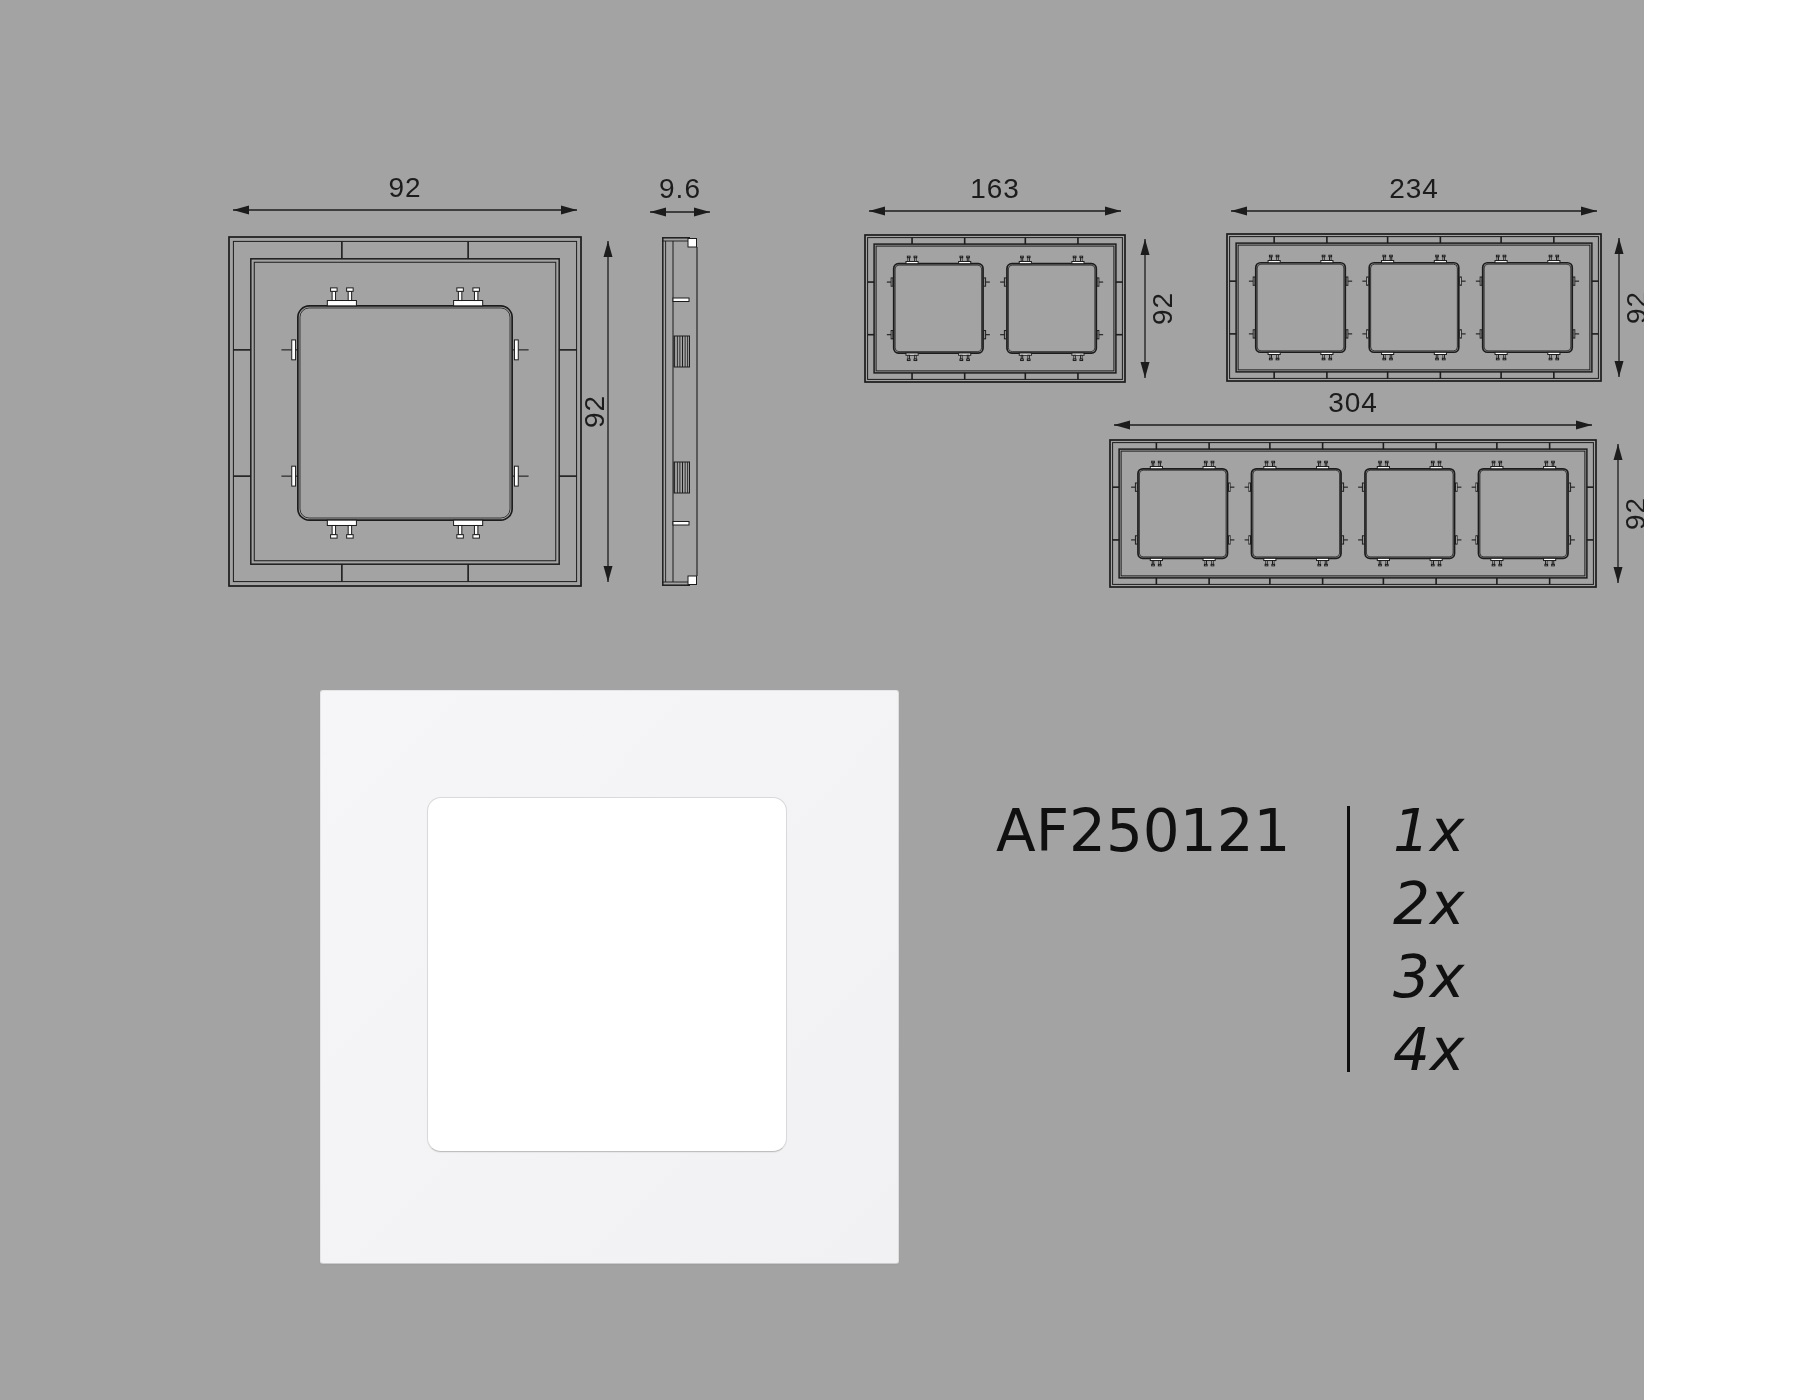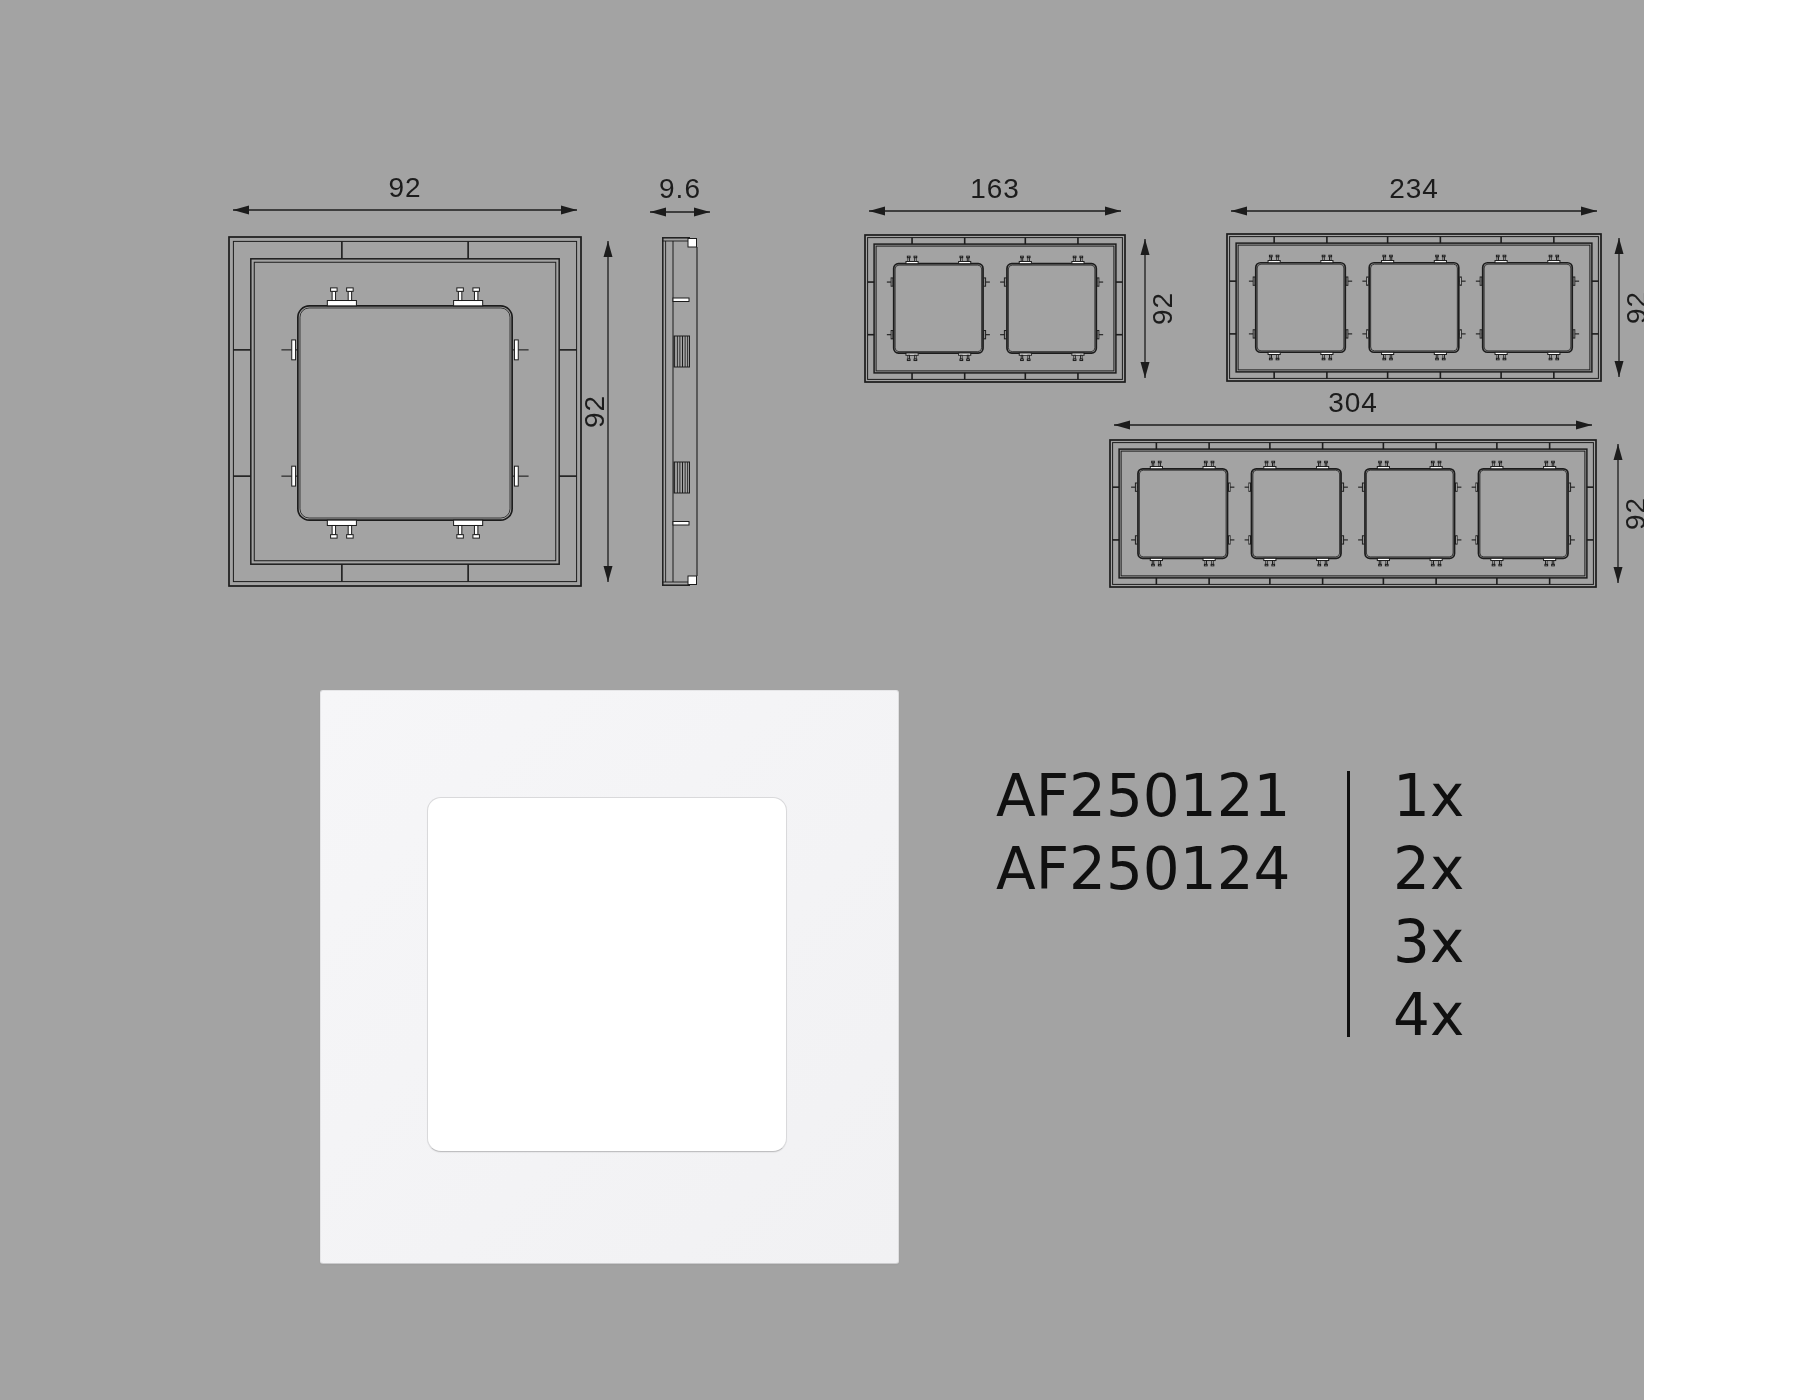--- a/index.html
+++ b/index.html
@@ -9,27 +9,27 @@
   #drawing{position:absolute;left:0;top:0;}
 
   .photo{position:absolute;left:320px;top:690px;width:577px;height:572px;
          background:linear-gradient(135deg,#f6f6f8 0%,#f1f1f3 100%);
          border:1px solid #e6e6e8;border-bottom-color:#cbcbcd;border-right-color:#dededf;
          border-radius:3px;box-shadow:0 1px 2px rgba(0,0,0,0.04);}
   .photo-window{position:absolute;left:106px;top:106px;width:358px;height:353px;
          background:#ffffff;border:1px solid #d9d9db;border-bottom-color:#bfbfc1;
          border-radius:14px;box-shadow:0 1px 1px rgba(0,0,0,0.05);}
 
-  .parts{position:absolute;left:996px;top:759px;display:flex;align-items:flex-start;
+  .parts{position:absolute;left:996px;top:794px;display:flex;align-items:flex-start;
          color:#101010;font-family:"DejaVu Sans",sans-serif;font-size:58px;font-weight:400;}
   .parts .col{display:flex;flex-direction:column;}
   .parts .codes{width:351px;}
   .parts .row{height:73px;display:flex;align-items:center;white-space:nowrap;}
   .parts .divider{width:3px;height:266px;margin-top:12px;background:#101010;}
-  .parts .qtys{margin-left:43px;}
+  .parts .qtys{margin-left:43px;font-style:italic;}
 </style>
 </head>
 <body>
 
 <div class="canvas">
 
   <svg id="drawing" width="1800" height="1400" viewBox="0 0 1800 1400">
       <defs>
         <pattern id="hatch" width="2.6" height="4" patternUnits="userSpaceOnUse">
           <line x1="1.3" y1="0" x2="1.3" y2="4" stroke="#1c1c1c" stroke-width="0.9"></line>
@@ -477,21 +477,20 @@
       </g>
     </svg>
 
   <div class="photo">
     <div class="photo-window"></div>
   </div>
 
   <div class="parts">
     <div class="col codes">
         <div class="row">AF250121</div>
-        <div class="row">AF250124</div>
       </div>
     <div class="divider"></div>
     <div class="col qtys">
         <div class="row">1x</div>
         <div class="row">2x</div>
         <div class="row">3x</div>
         <div class="row">4x</div>
       </div>
   </div>
 

